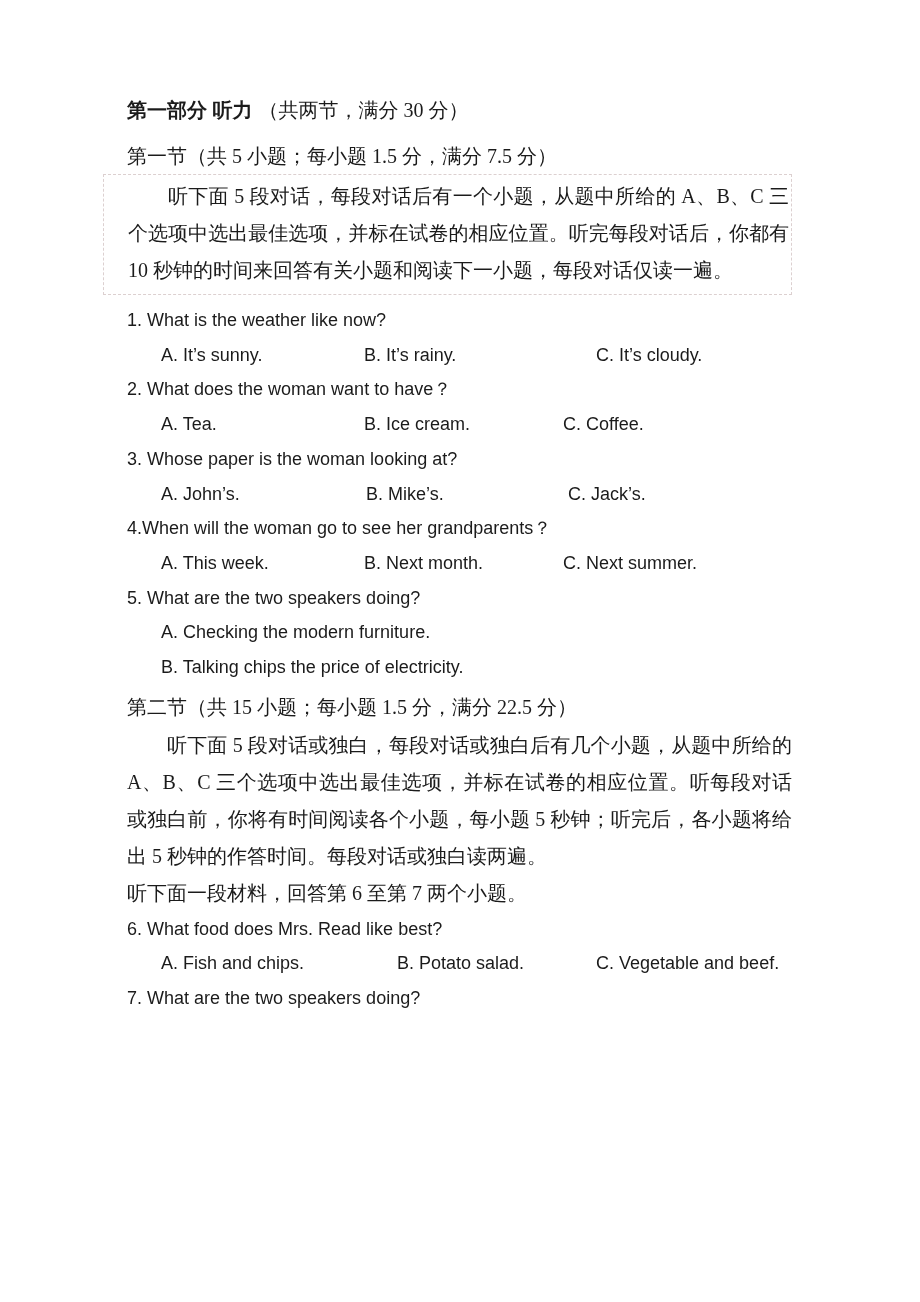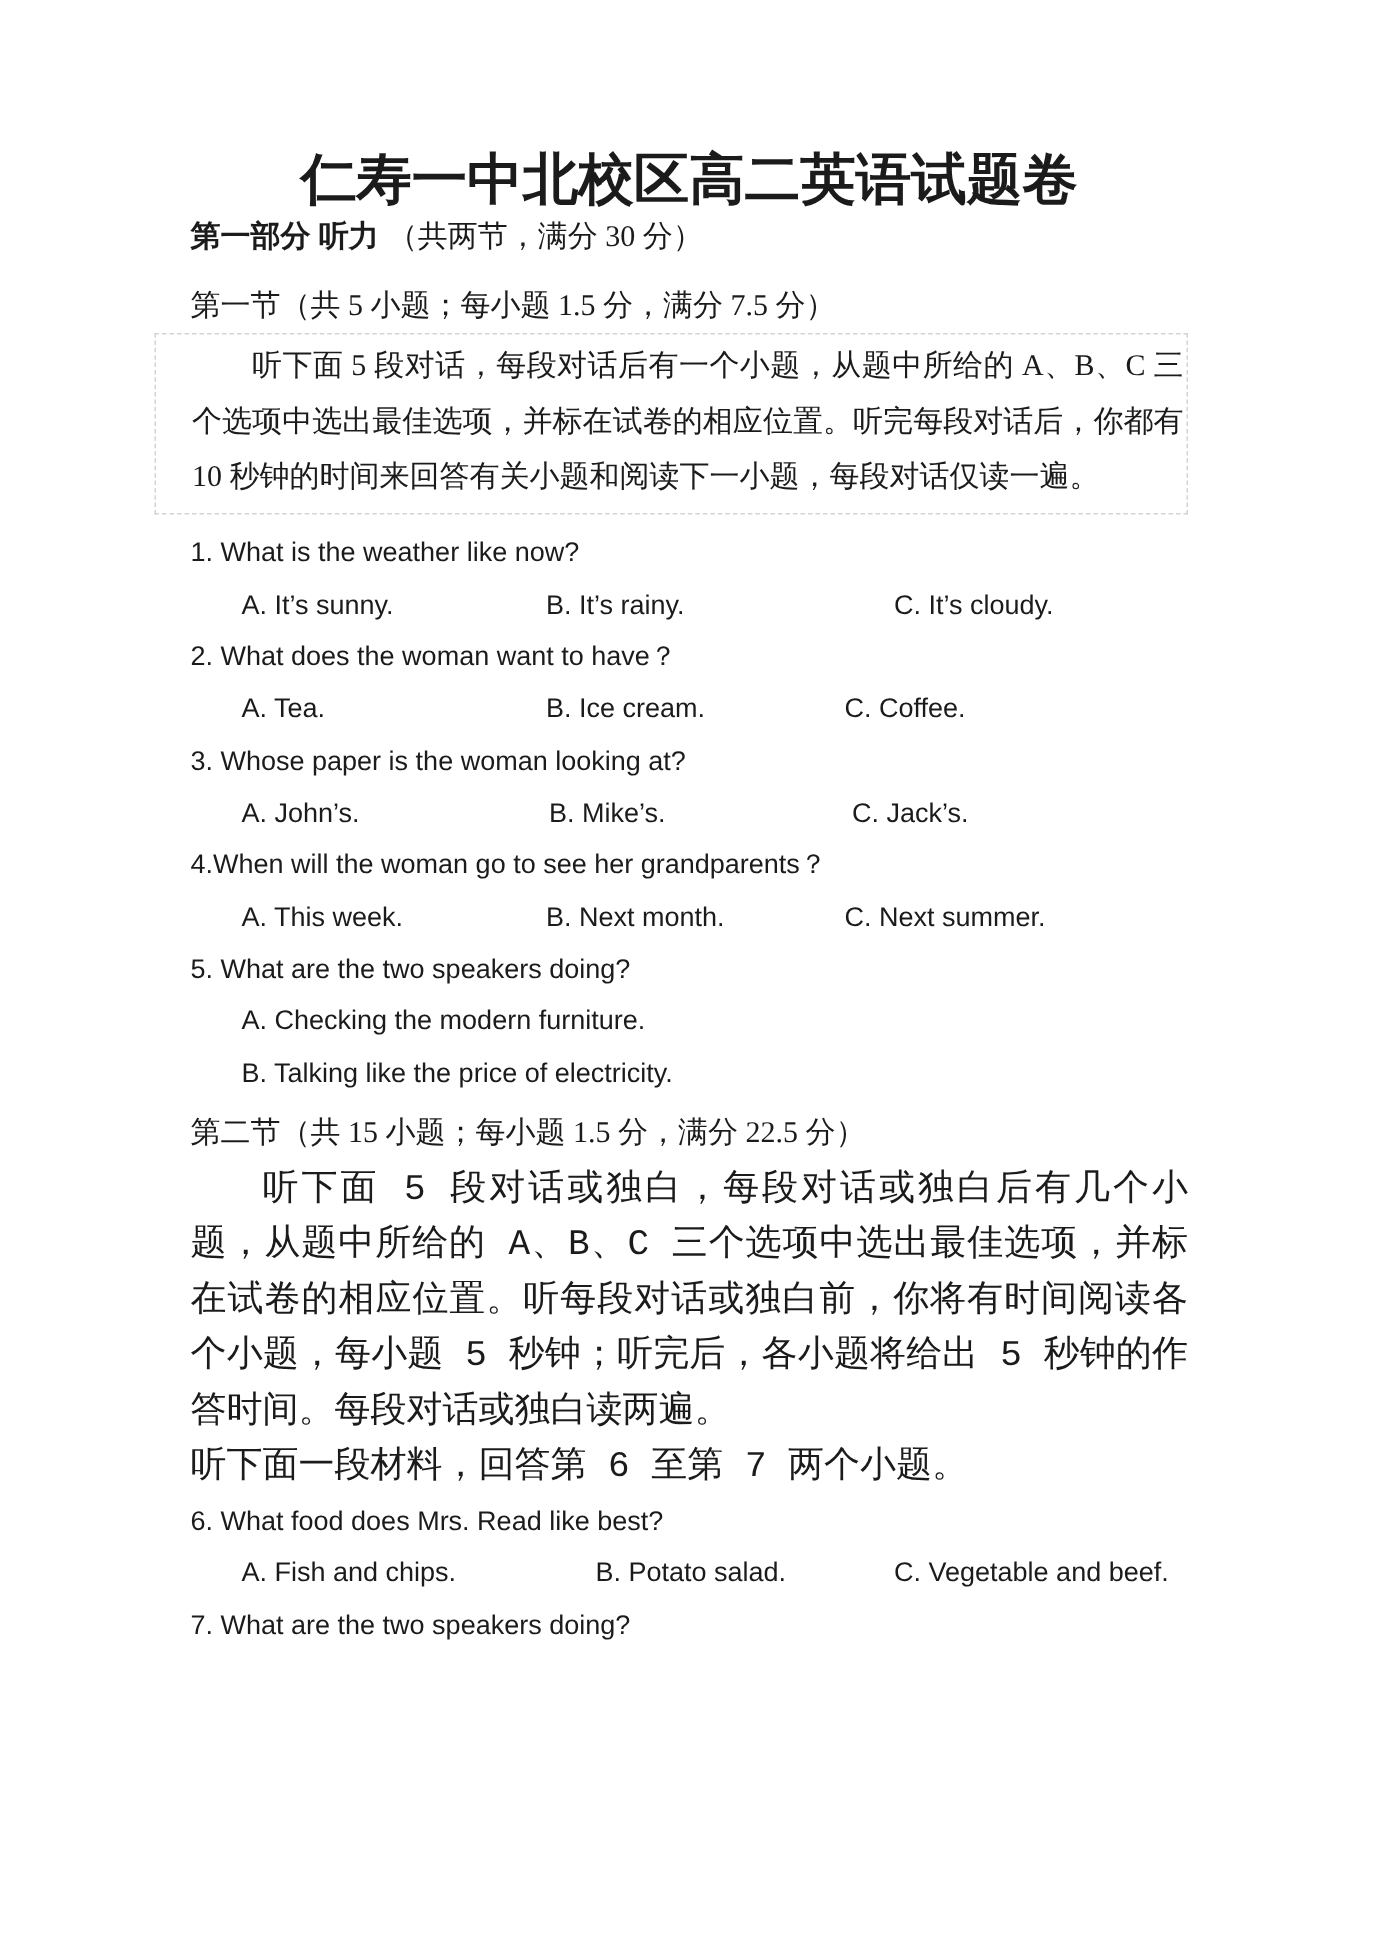--- a/index.html
+++ b/index.html
@@ -47,24 +47,23 @@
     border:1px dashed #dcd0d0;
     padding:3px 2px 5px 24px;
   }
   .cn-par{
     font-size:20px;
     line-height:37px;
     text-align:justify;
     text-indent:2em;
   }
   .cn-par2{
-    font-size:24px;
+    font-size:20px;
     line-height:37px;
     text-align:justify;
-    font-family:Liberation Mono, monospace;
   }
   .cn-par2.indent{text-indent:2em;margin-top:6px;}
   .qa{
     margin-top:8px;
     font-family:"Liberation Sans","DejaVu Sans",sans-serif;
     font-size:18px;
     line-height:34.7px;
   }
   .qa2{margin-top:0;}
   .optrow{padding-left:34px;white-space:nowrap;}
@@ -79,21 +78,20 @@
   .q4 span:nth-child(1){width:203px;}
   .q4 span:nth-child(2){width:199px;}
   .q6 span:nth-child(1){width:236px;}
   .q6 span:nth-child(2){width:199px;}
 </style>
 </head>
 <body>
 
 <div class="page">
 
-  <div class="title">仁寿一中北校区高二英语试题卷</div>
 
 
   <div class="part-heading"><span class="hb">第一部分 听力</span><span>（共两节，满分 30 分）</span></div>
 
   <div class="sec-heading">第一节（共 5 小题；每小题 1.5 分，满分 7.5 分）</div>
 
   <div class="instr-box">
     <div class="cn-par">听下面 5 段对话，每段对话后有一个小题，从题中所给的 A、B、C 三个选项中选出最佳选项，并标在试卷的相应位置。听完每段对话后，你都有 10 秒钟的时间来回答有关小题和阅读下一小题，每段对话仅读一遍。</div>
   </div>
 
@@ -113,21 +111,21 @@
       <span>A. John’s.</span><span>B. Mike’s.</span><span>C. Jack’s.</span>
     </div>
 
     <div class="q">4.When will the woman go to see her grandparents？</div>
     <div class="optrow q4">
       <span>A. This week.</span><span>B. Next month.</span><span>C. Next summer.</span>
     </div>
 
     <div class="q">5. What are the two speakers doing?</div>
     <div class="optv">A. Checking the modern furniture.</div>
-    <div class="optv">B. Talking like the price of electricity.</div>
+    <div class="optv">B. Talking chips the price of electricity.</div>
   </div>
 
   <div class="sec-heading s2">第二节（共 15 小题；每小题 1.5 分，满分 22.5 分）</div>
 
   <div class="cn-par2 indent">听下面 5 段对话或独白，每段对话或独白后有几个小题，从题中所给的 A、B、C 三个选项中选出最佳选项，并标在试卷的相应位置。听每段对话或独白前，你将有时间阅读各个小题，每小题 5 秒钟；听完后，各小题将给出 5 秒钟的作答时间。每段对话或独白读两遍。</div>
 
   <div class="cn-par2">听下面一段材料，回答第 6 至第 7 两个小题。</div>
 
   <div class="qa qa2">
     <div class="q">6. What food does Mrs. Read like best?</div>

